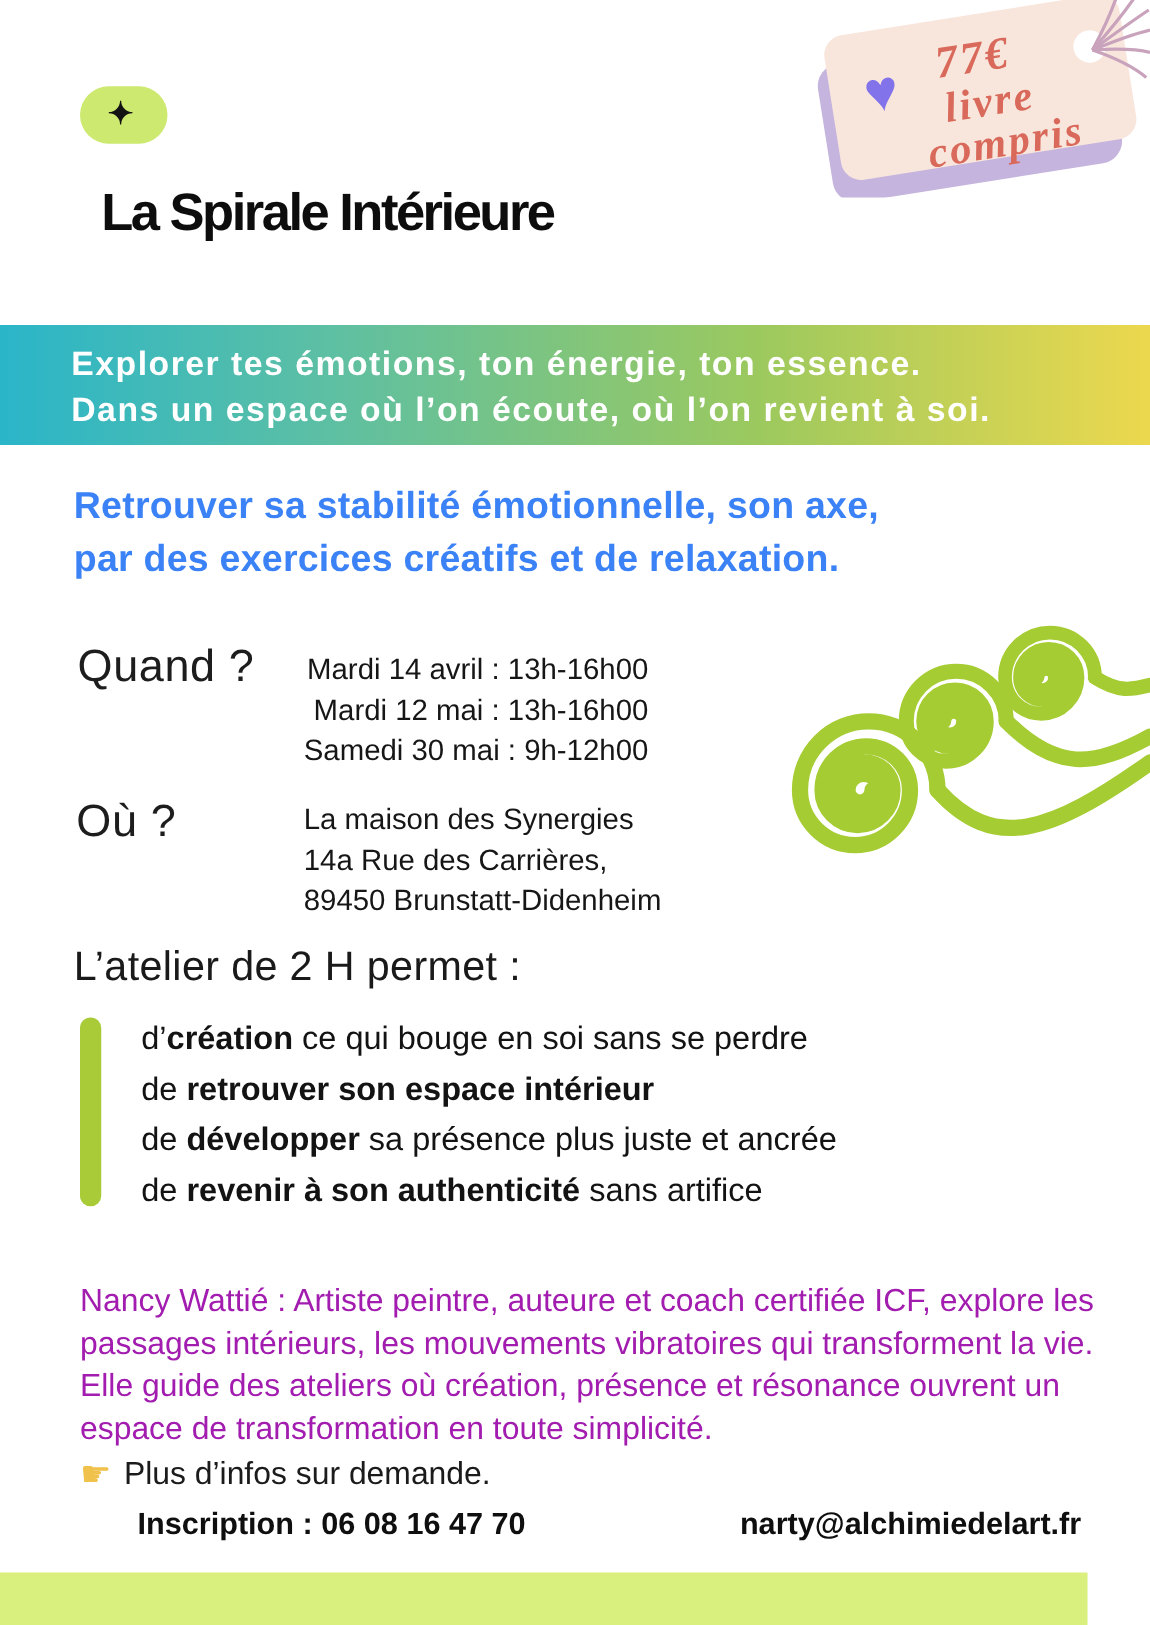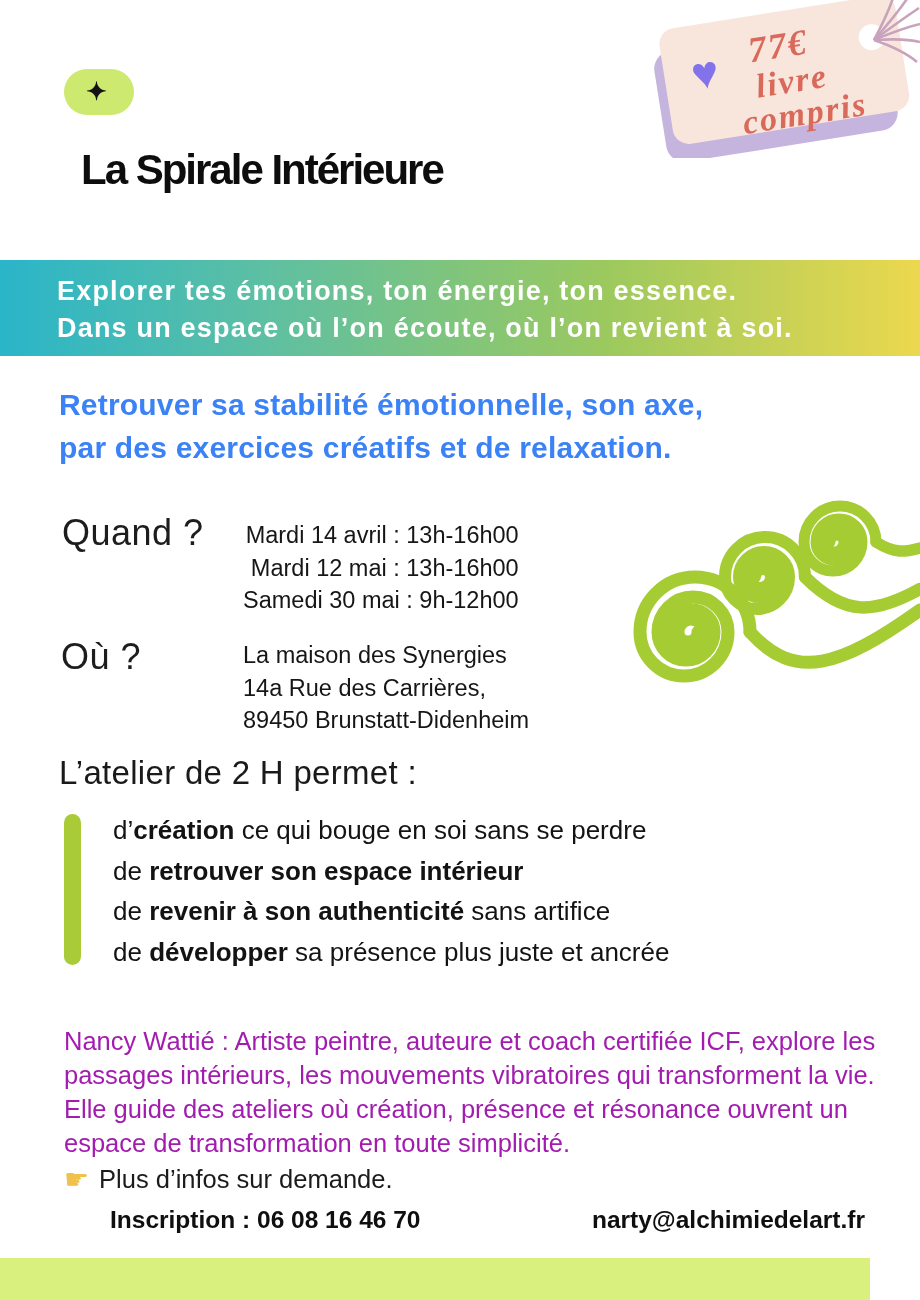--- a/index.html
+++ b/index.html
@@ -138,28 +138,28 @@
   <div>La maison des Synergies</div>
   <div>14a Rue des Carrières,</div>
   <div>89450 Brunstatt-Didenheim</div>
 </div>
 
 <div class="atelier-heading">L’atelier de 2 H permet :</div>
 <div class="list-bar"></div>
 <div class="benefit-list">
   <div><span>d’</span><b>création</b><span> ce qui bouge en soi sans se perdre</span></div>
   <div><span>de </span><b>retrouver son espace intérieur</b><span></span></div>
+  <div><span>de </span><b>développer</b><span> sa présence plus juste et ancrée</span></div>
   <div><span>de </span><b>revenir à son authenticité</b><span> sans artifice</span></div>
-  <div><span>de </span><b>développer</b><span> sa présence plus juste et ancrée</span></div>
 </div>
 
 <div class="bio">Nancy Wattié : Artiste peintre, auteure et coach certifiée ICF, explore les passages intérieurs, les mouvements vibratoires qui transforment la vie. Elle guide des ateliers où création, présence et résonance ouvrent un espace de transformation en toute simplicité.</div>
 <div class="more-info">
   <span class="finger">☛</span>
   <span>Plus d’infos sur demande.</span>
 </div>
 
 <div class="contact-row">
-  <span>Inscription : 06 08 16 46 70</span>
+  <span>Inscription : 06 08 16 47 70</span>
   <span>narty@alchimiedelart.fr</span>
 </div>
 
 <div class="bottom-bar"></div>
 
 </body></html>

